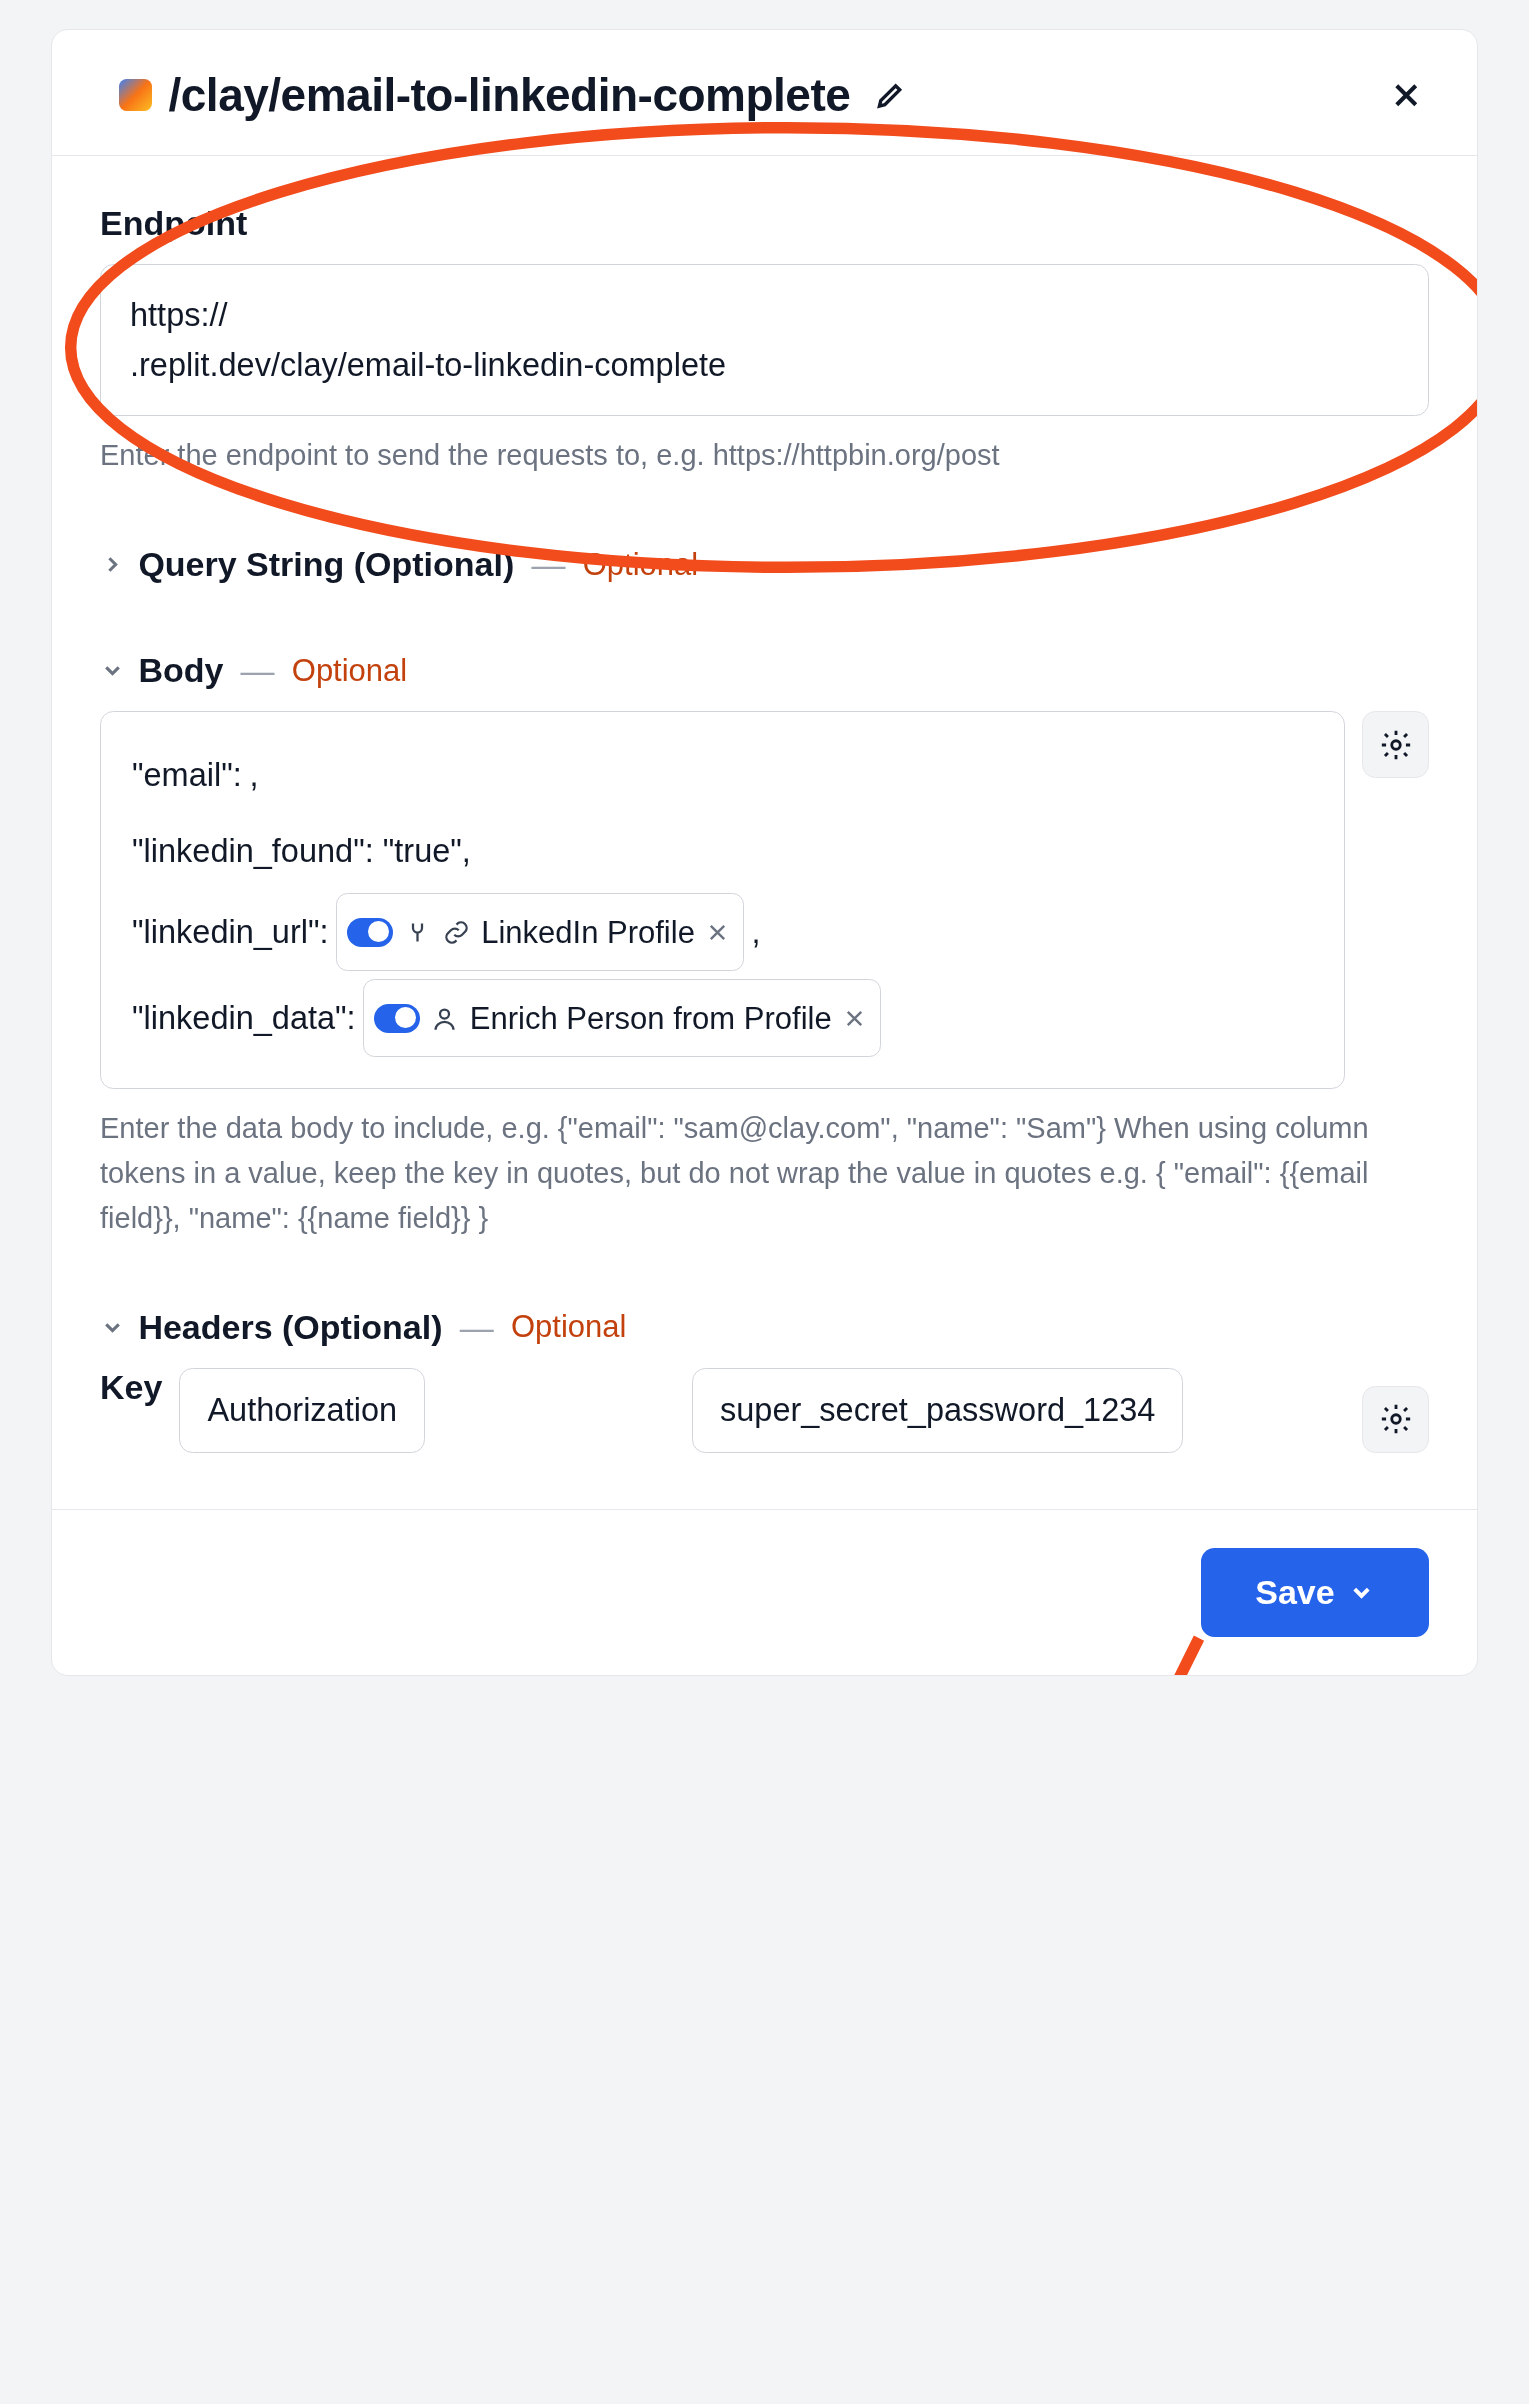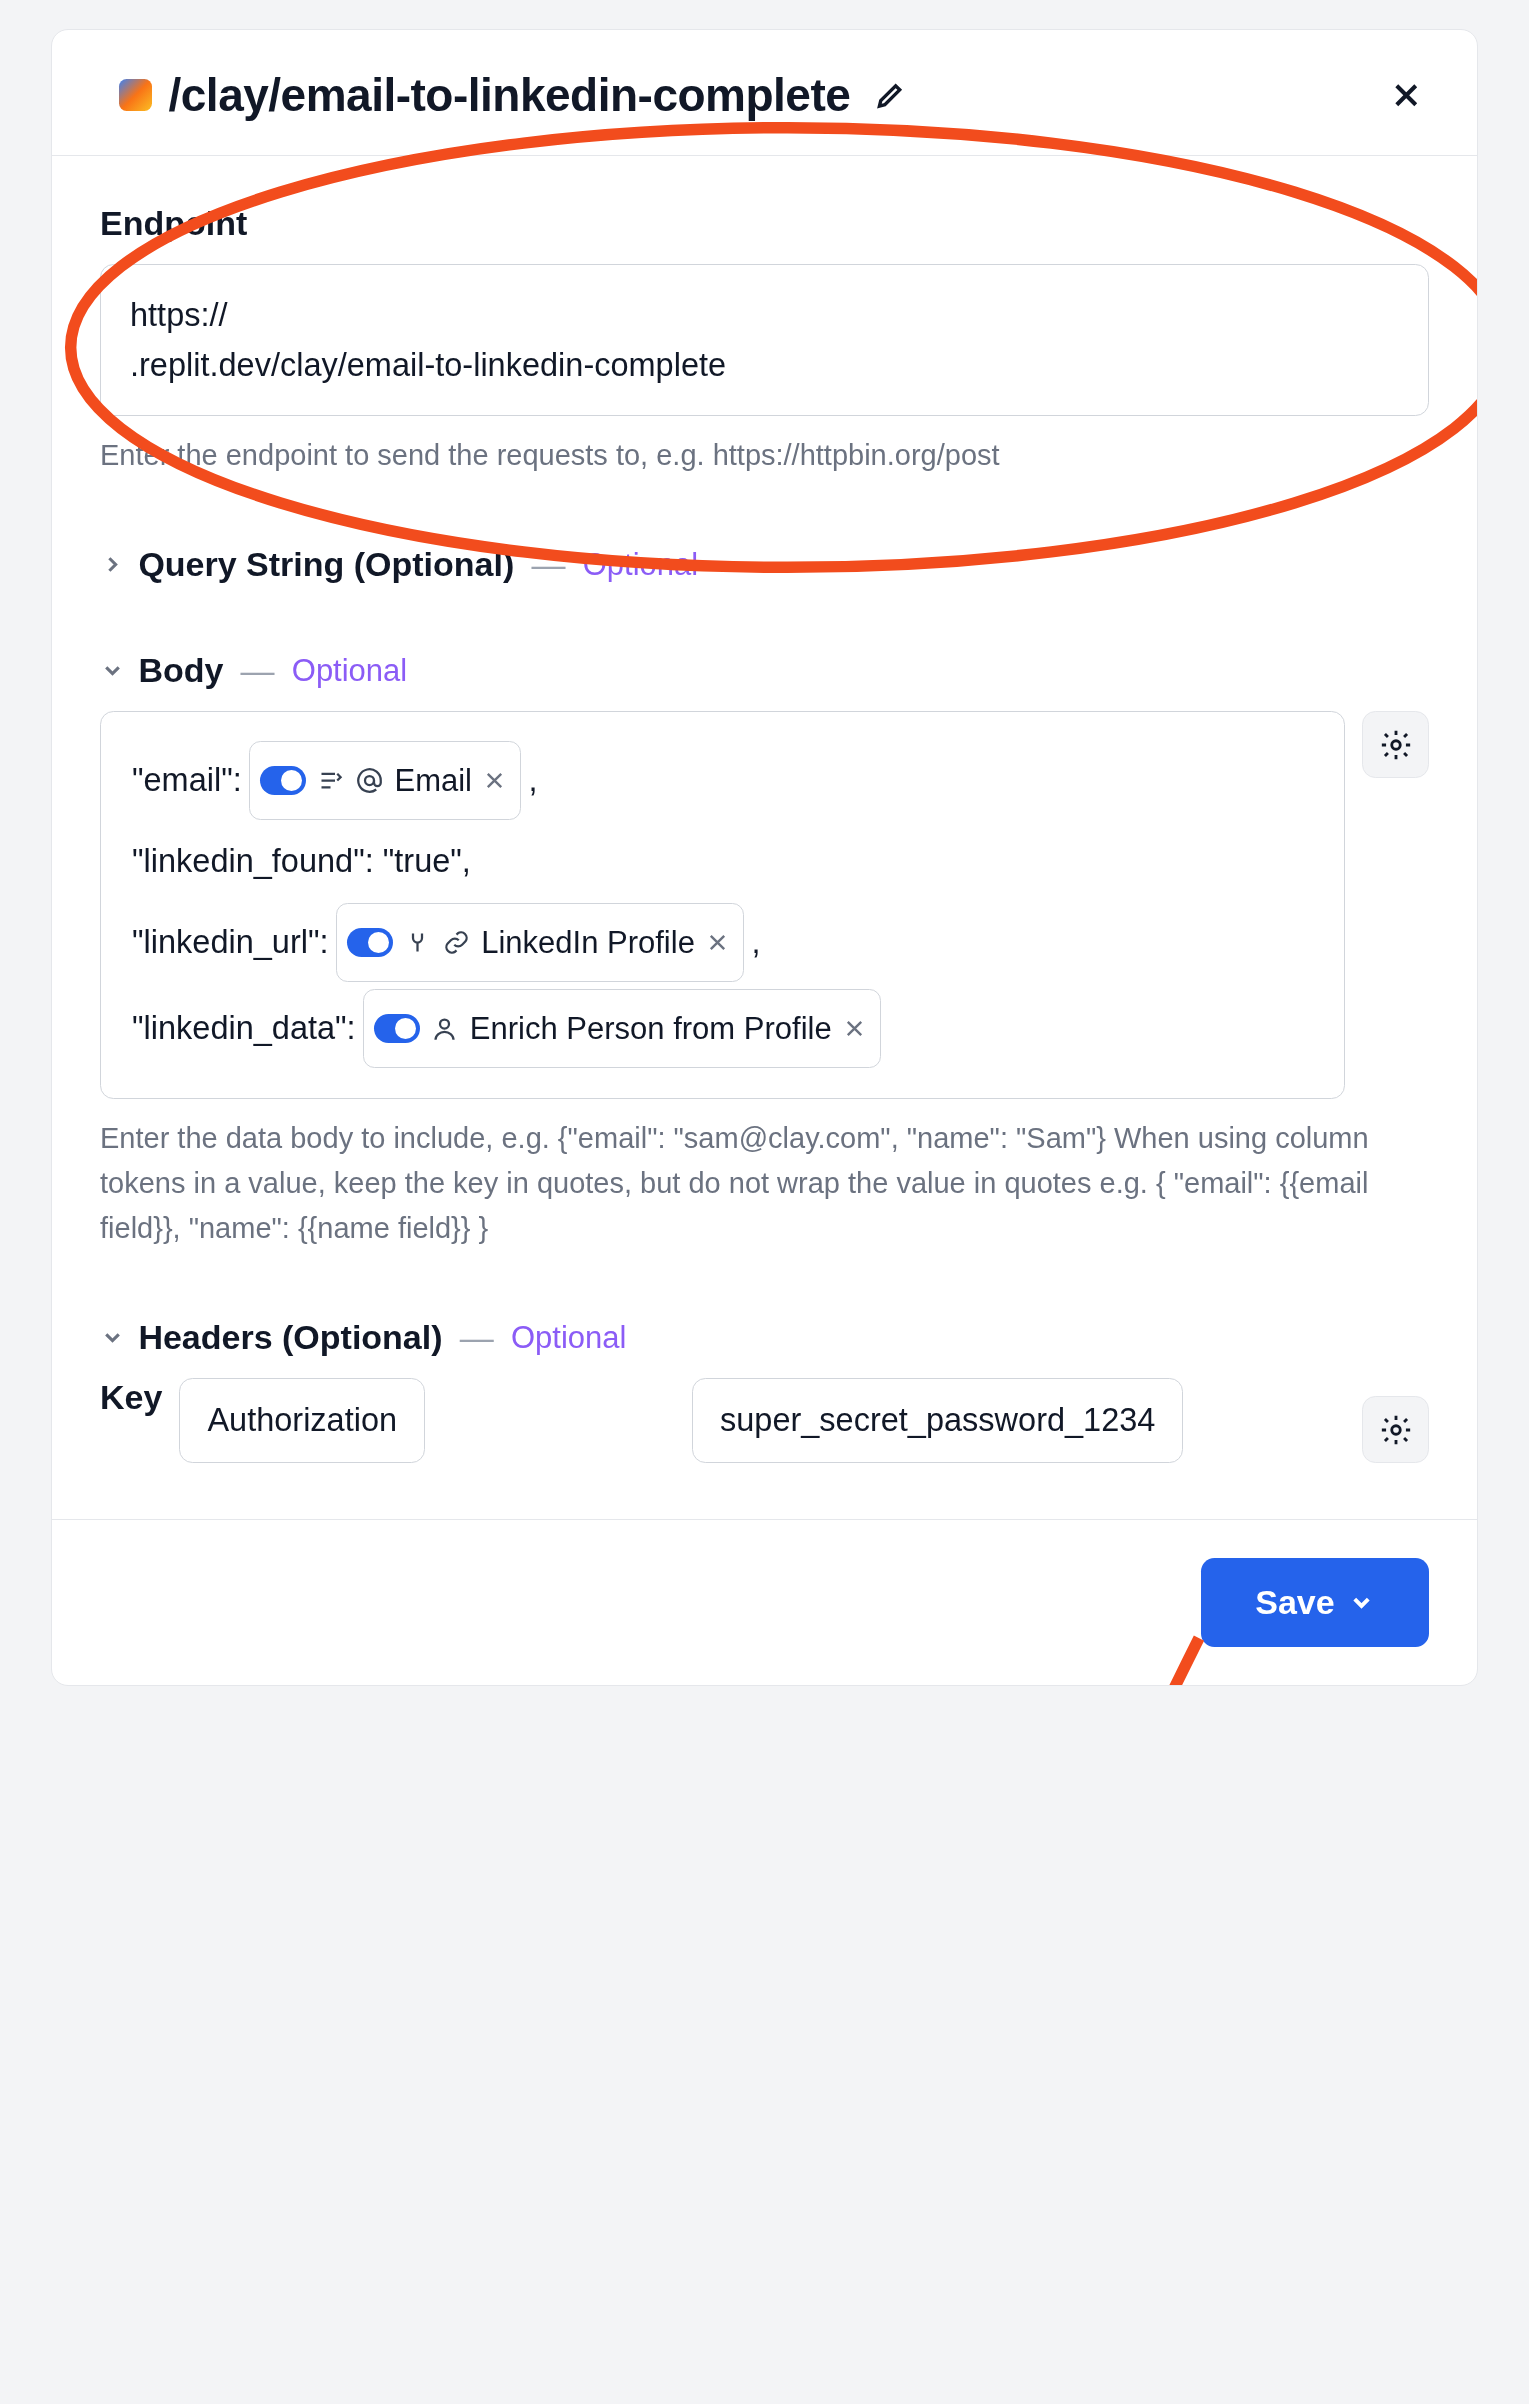--- a/index.html
+++ b/index.html
@@ -67,21 +67,21 @@
 
   .section { margin-bottom: 67px; }
   .section-label {
     font-size: 34px;
     font-weight: 700;
     margin-bottom: 21px;
     display: flex;
     align-items: center;
     gap: 13.4px;
   }
-  .optional-tag { color: #8b5cf6; font-weight: 500; font-size: 31px; }
+  .optional-tag { color: #c2410c; font-weight: 500; font-size: 31px; }
   .dash { color: #9ca3af; font-weight: 400; margin: 0 3.8px; }
 
   .chev { width: 25px; height: 25px; stroke: #6b7280; stroke-width: 3; fill: none; flex-shrink: 0; }
 
   .input-box {
     width: 100%;
     border: 1.9px solid #d1d5db;
     border-radius: 13.4px;
     padding: 25px 29px;
     font-size: 32.5px;
@@ -257,34 +257,20 @@
         <span class="dash">—</span>
         <span class="optional-tag">Optional</span>
       </div>
 
       <div class="body-editor-wrap">
         <div class="body-editor">
           <div class="body-content">
 
             <div class="body-row">
               <span class="body-key">"email":</span>
-              <span class="token">
-                <span class="toggle-pill"></span>
-                <svg class="token-ic" viewBox="0 0 24 24">
-                    <path d="M4 6h12M4 12h12M4 18h8M18 6l3 3-3 3"></path>
-                  </svg>
-                <svg class="token-ic" viewBox="0 0 24 24">
-                    <circle cx="12" cy="12" r="4"></circle>
-                    <path d="M16 12v2a3 3 0 006 0v-2a10 10 0 10-4 8"></path>
-                  </svg>
-                <span>Email</span>
-                <svg class="token-x" viewBox="0 0 24 24">
-                    <path d="M5 5l14 14M19 5L5 19"></path>
-                  </svg>
-              </span>
               <span>,</span>
             </div>
 
             <div class="body-row">
               <span class="body-key">"linkedin_found": "true",</span>
             </div>
 
             <div class="body-row">
               <span class="body-key">"linkedin_url":</span>
               <span class="token">

